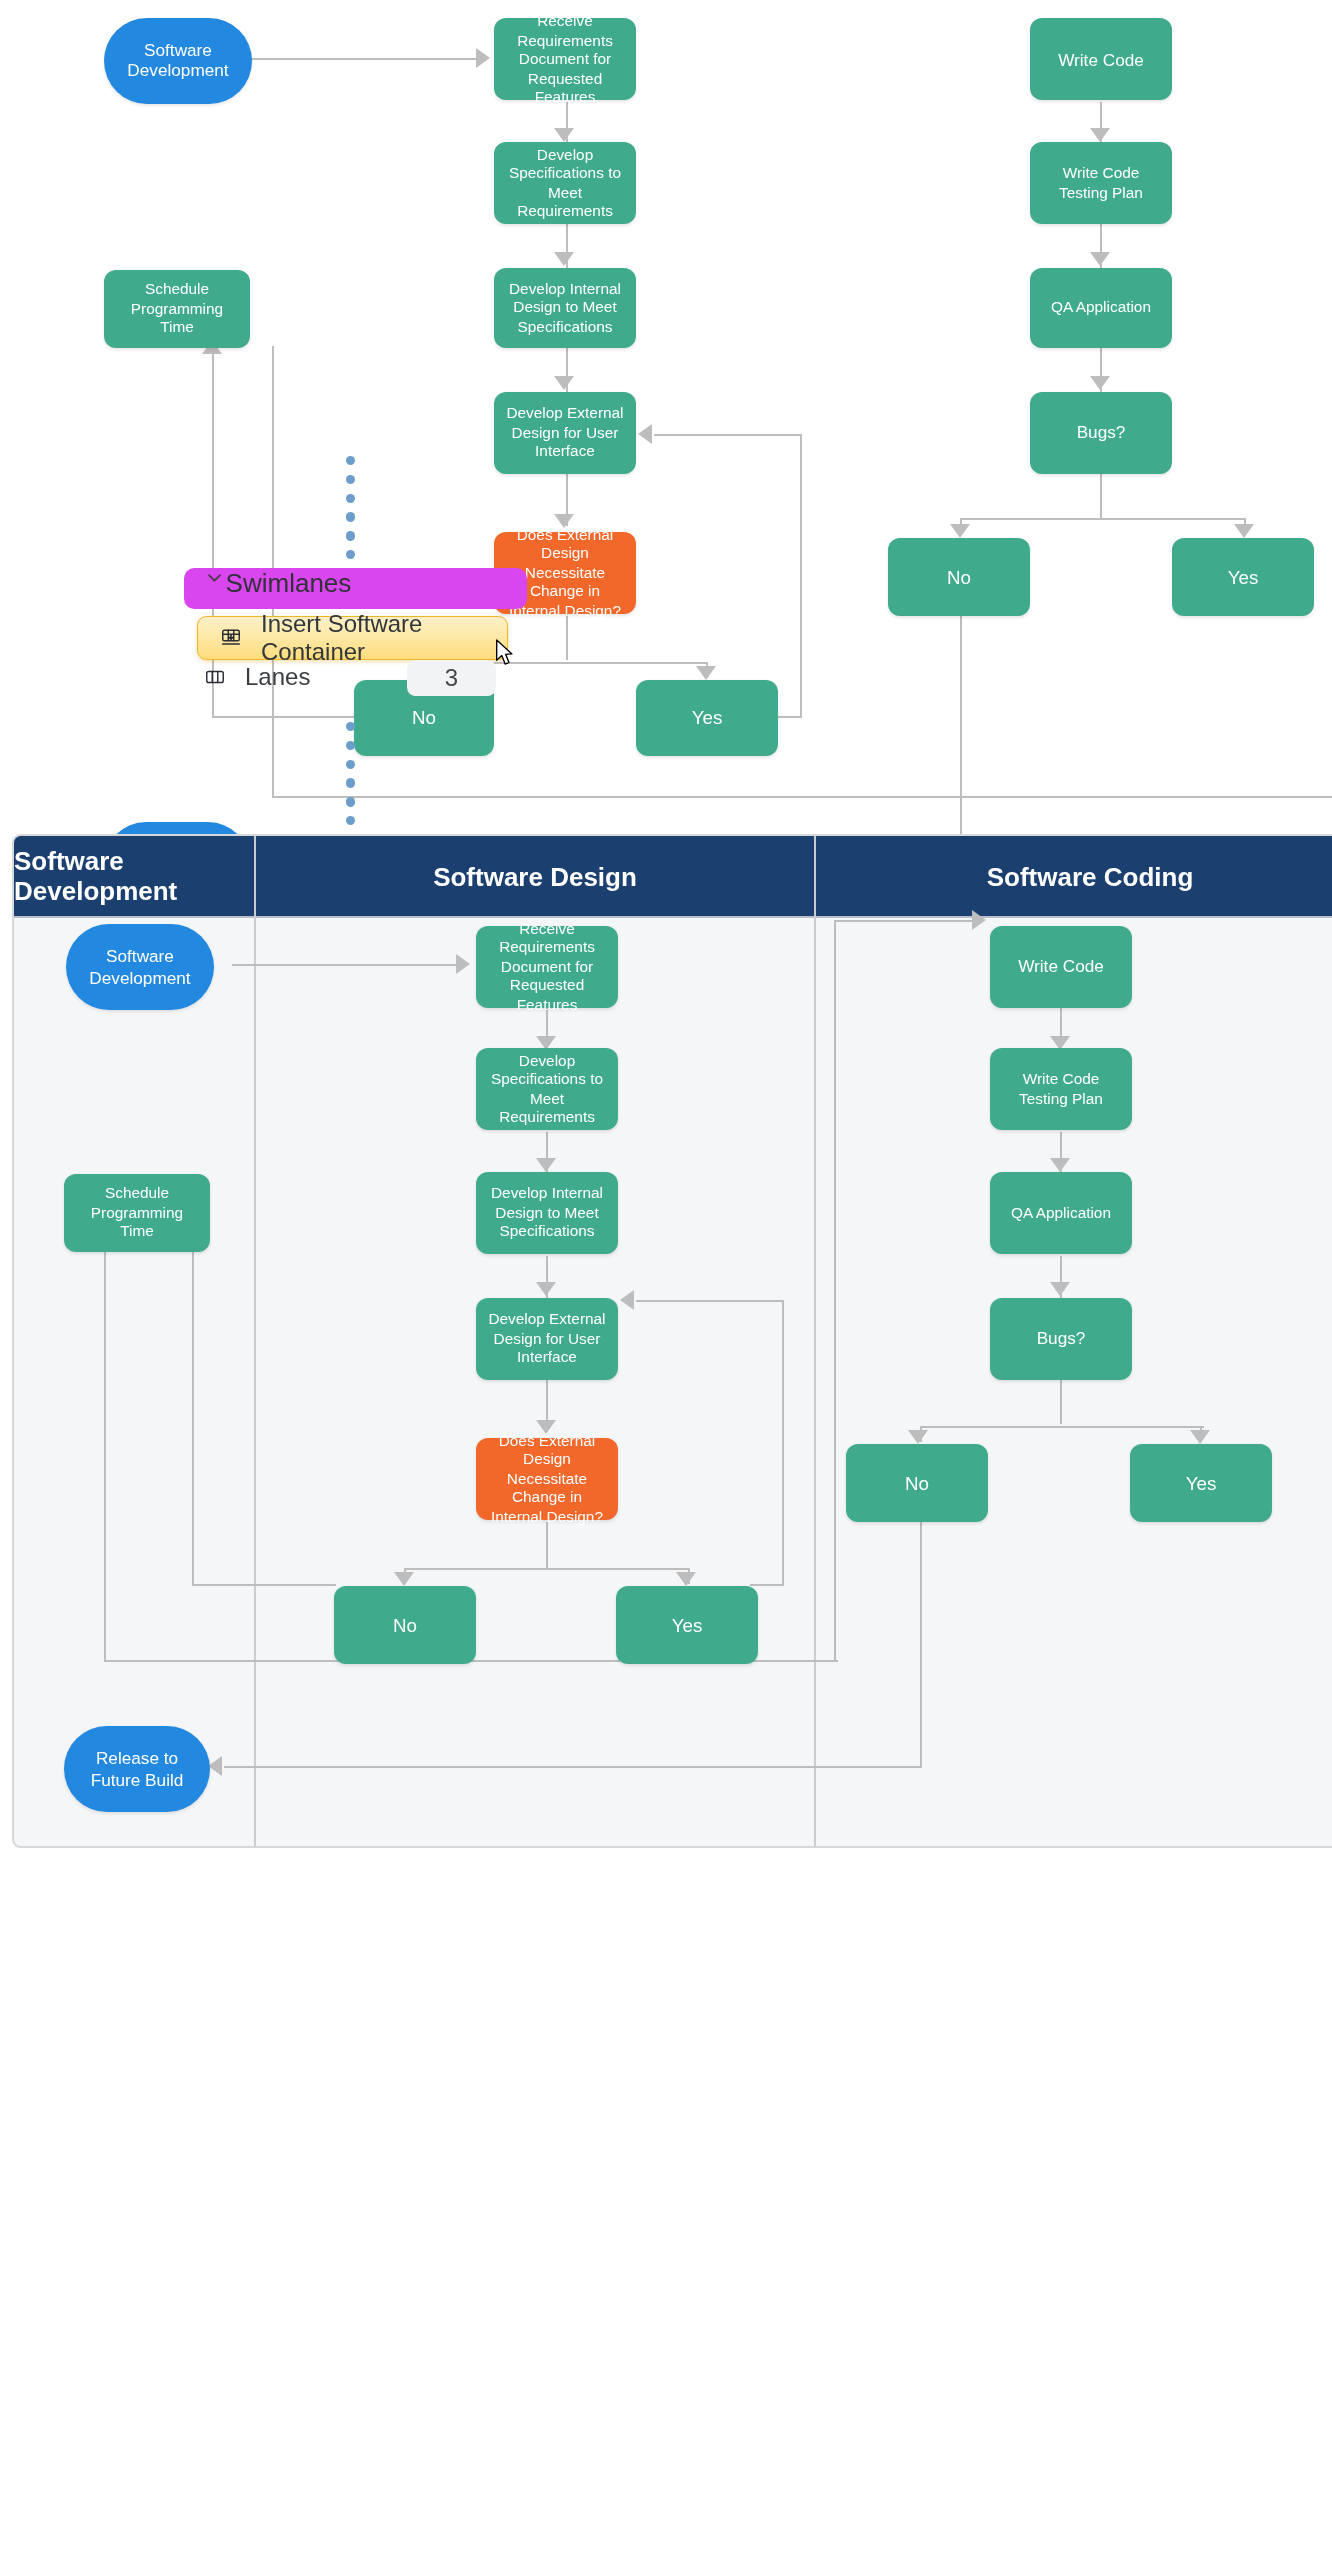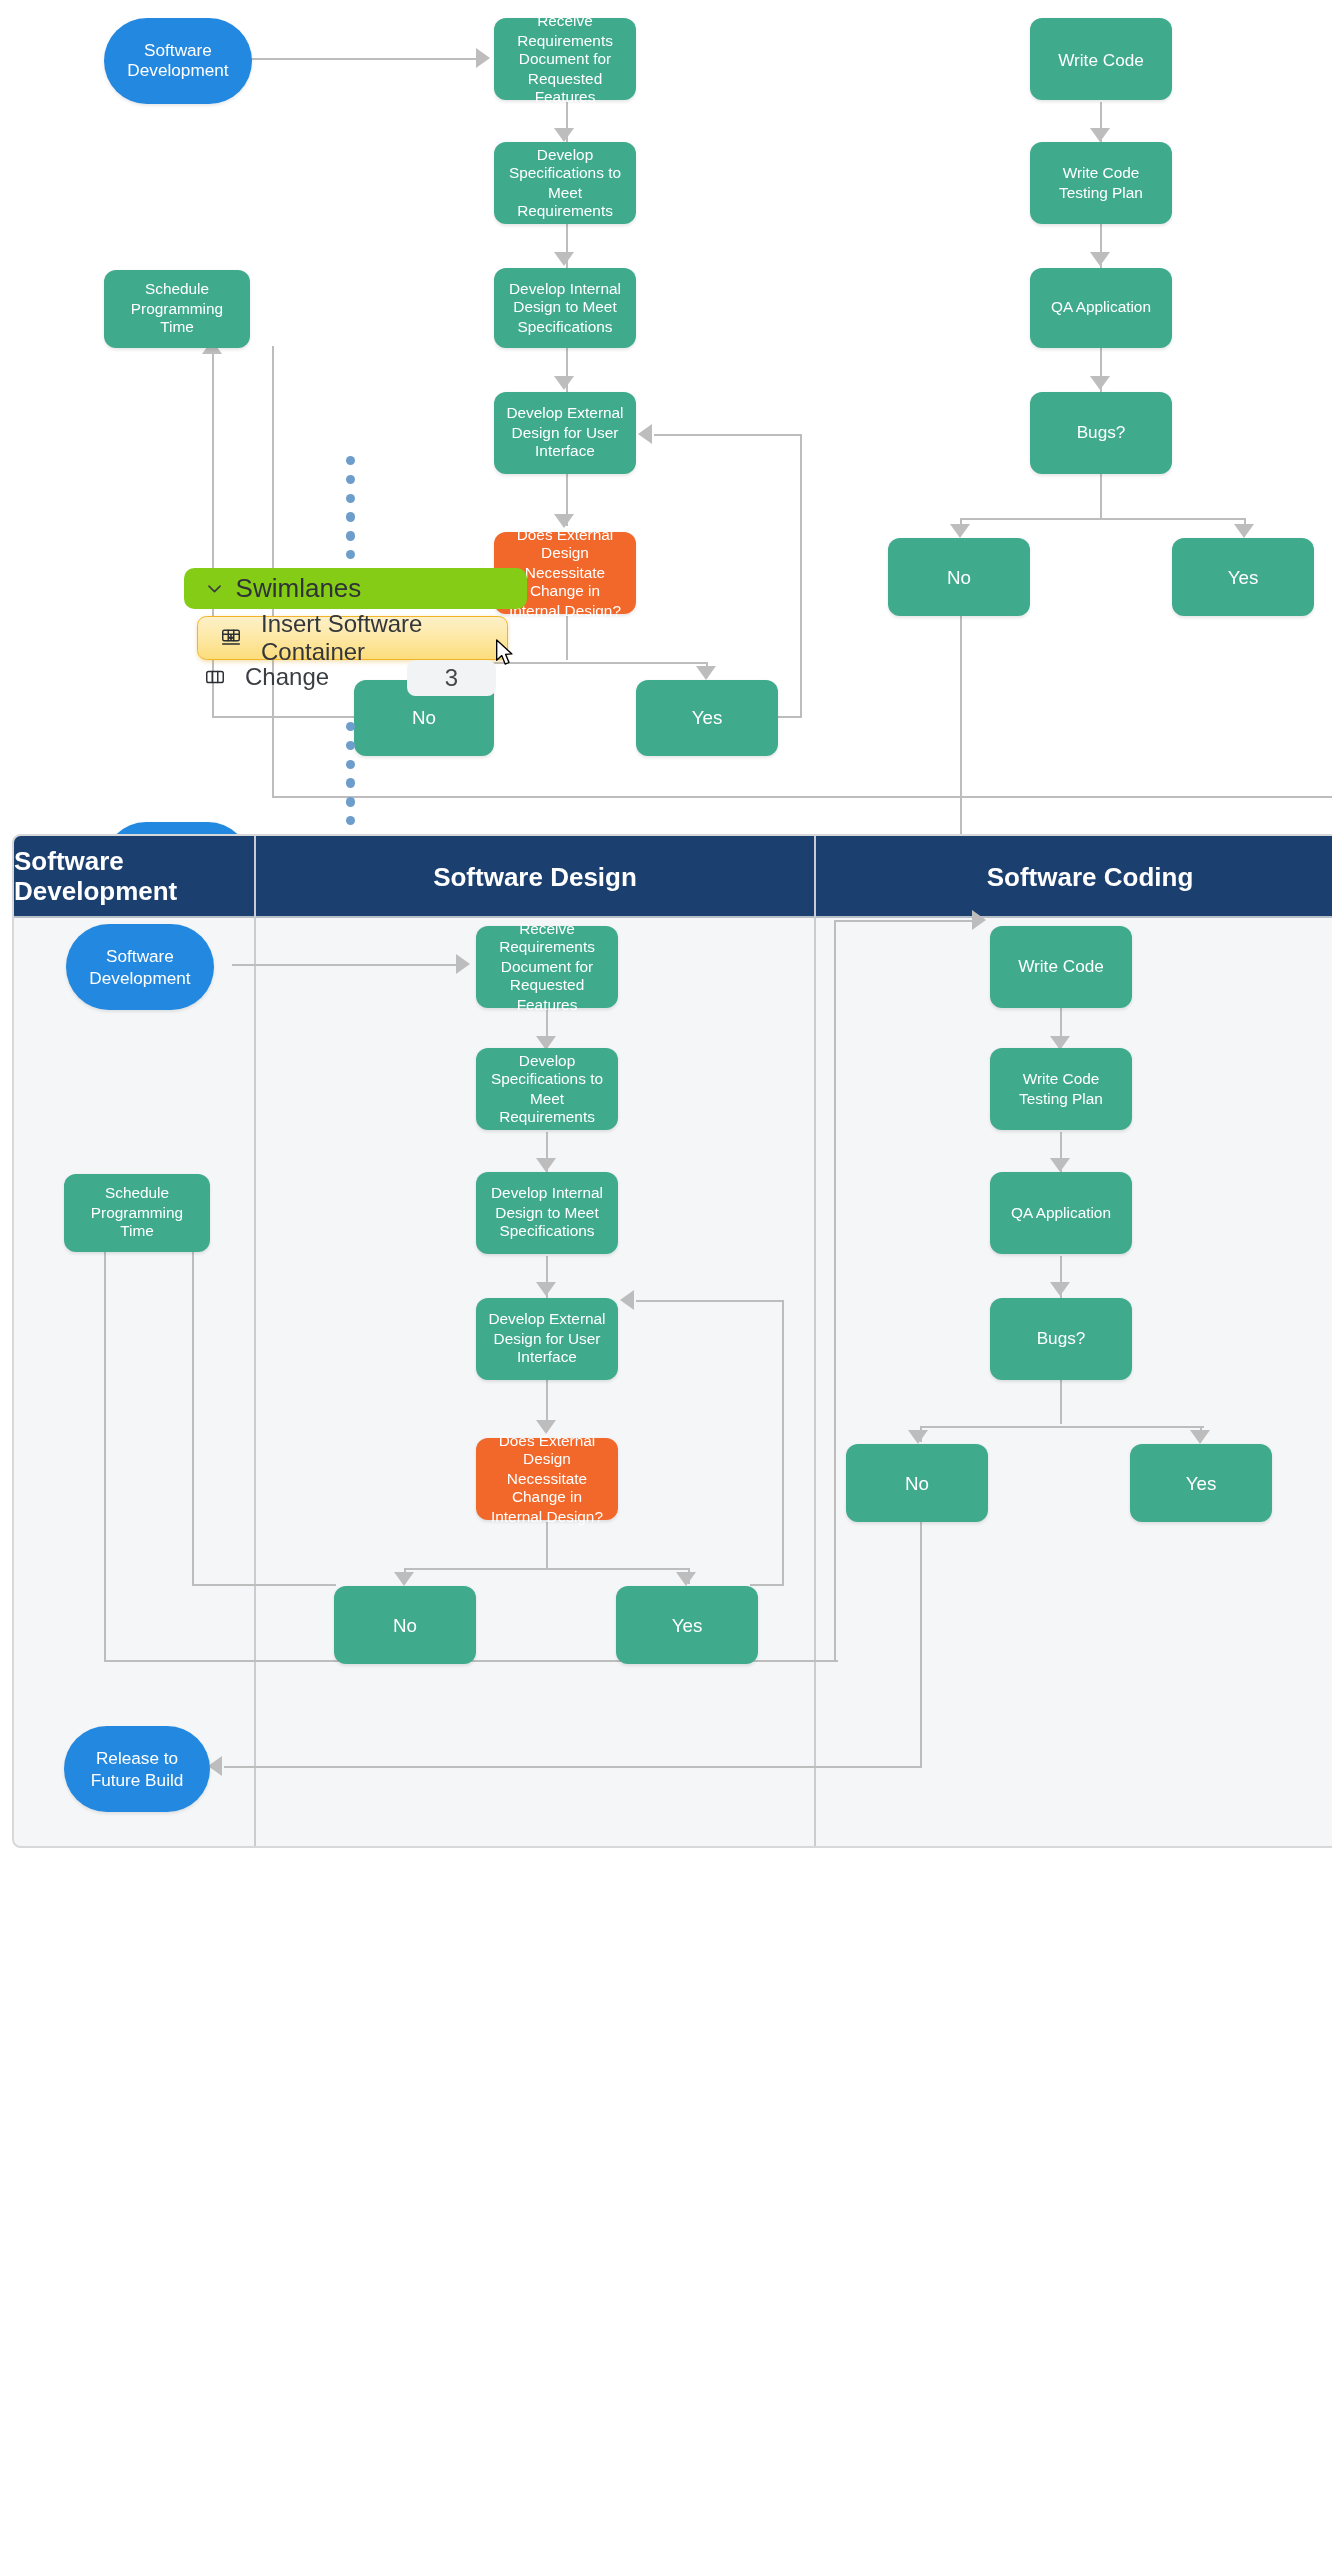--- a/index.html
+++ b/index.html
@@ -24,21 +24,21 @@
   .arr-right{border-top:5.2px solid transparent;border-bottom:5.2px solid transparent;border-left:7.7px solid #bdbdbd;}
   .arr-left{border-top:5.2px solid transparent;border-bottom:5.2px solid transparent;border-right:7.7px solid #bdbdbd;}
   .arr-up{border-left:5.2px solid transparent;border-right:5.2px solid transparent;border-bottom:7.7px solid #bdbdbd;}
 
   
   .dots{position:absolute;display:flex;flex-direction:column;align-items:center;gap:9.4px;}
   .dot{width:9.4px;height:9.4px;border-radius:50%;background:#6d9ecb;}
 
   
   .panel{position:absolute;}
-  .panel-head{position:absolute;background:#84cc16;border-radius:10.3px;display:flex;align-items:center;gap:12px;
+  .panel-head{position:absolute;background:#d946ef;border-radius:10.3px;display:flex;gap:2px;
               padding:0 20.6px;box-sizing:border-box;}
   .panel-head .ttl{font-size:26px;color:#2f3236;font-family:"Liberation Sans",sans-serif;}
   .chev{width:19px;height:19px;display:block;}
   .btn-insert{position:absolute;box-sizing:border-box;display:flex;align-items:center;gap:19px;padding:0 22px;
               border:1.7px solid #f0b429;border-radius:9.4px;
               background:linear-gradient(180deg,#fdf0c8 0%,#fde9a8 45%,#fcdd7c 100%);
               box-shadow:0 1.7px 4.3px rgba(224,168,40,.35);}
   .btn-insert .lbl{font-size:24px;color:#33363a;font-family:"Liberation Sans",sans-serif;}
   .lanes-row{position:absolute;display:flex;align-items:center;gap:19px;}
   .lanes-row .lbl{font-size:24px;color:#3a3d41;font-family:"Liberation Sans",sans-serif;}
@@ -210,21 +210,21 @@
     </div>
 
     <div class="lanes-row" style="left:204px;top:663px;">
       <span style="display:block;width:22px;height:22px;">
         <svg viewBox="0 0 24 24" width="22" height="22" fill="none" stroke="#2b2e32" stroke-width="1.6" stroke-linecap="round" stroke-linejoin="round">
           <rect x="3" y="6" width="18" height="12" rx="2"></rect>
           <line x1="9" y1="6" x2="9" y2="18"></line>
           <line x1="15" y1="6" x2="15" y2="18"></line>
         </svg>
       </span>
-      <span class="lbl">Change</span>
+      <span class="lbl">Lanes</span>
     </div>
 
     <div class="lanes-val" style="left:407px;top:660px;width:89px;height:36px;">
       <span>3</span>
     </div>
   </div>
 
   <div class="cursor" style="left:495px;top:639px;">
     <svg viewBox="0 0 26 34" width="22" height="29">
       <path d="M2,1 L2,25 L8,19.5 L12,29.5 L16.5,27.5 L12.5,18 L20,17.5 Z" fill="#ffffff" stroke="#000000" stroke-width="1.6" stroke-linejoin="round"></path>

